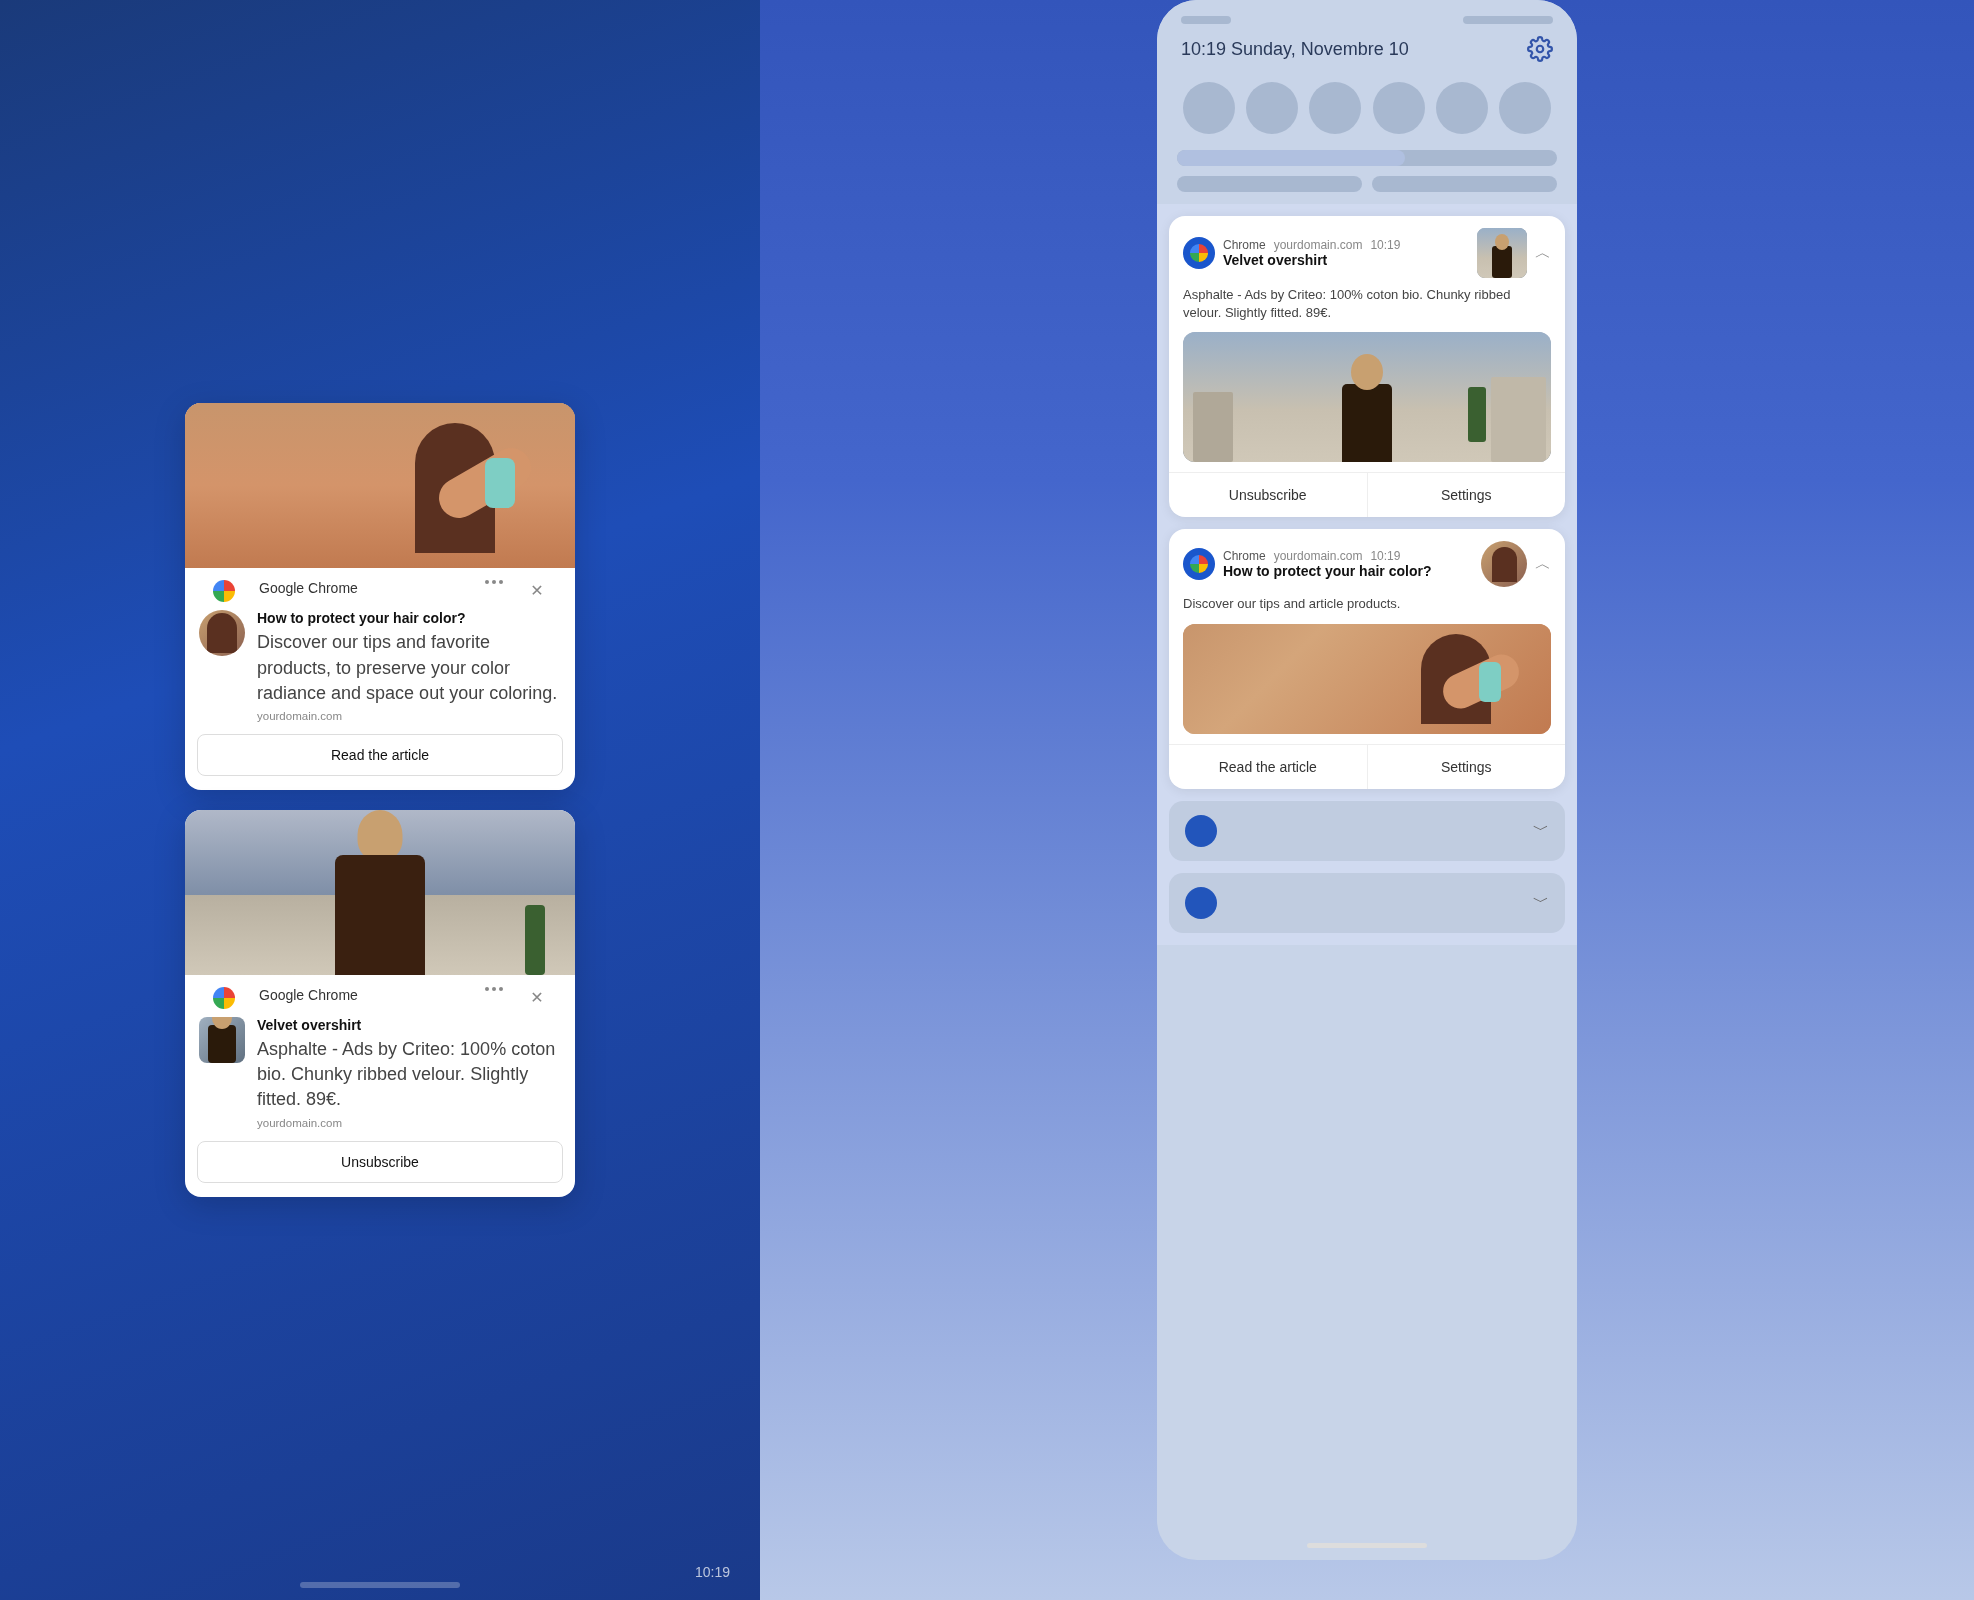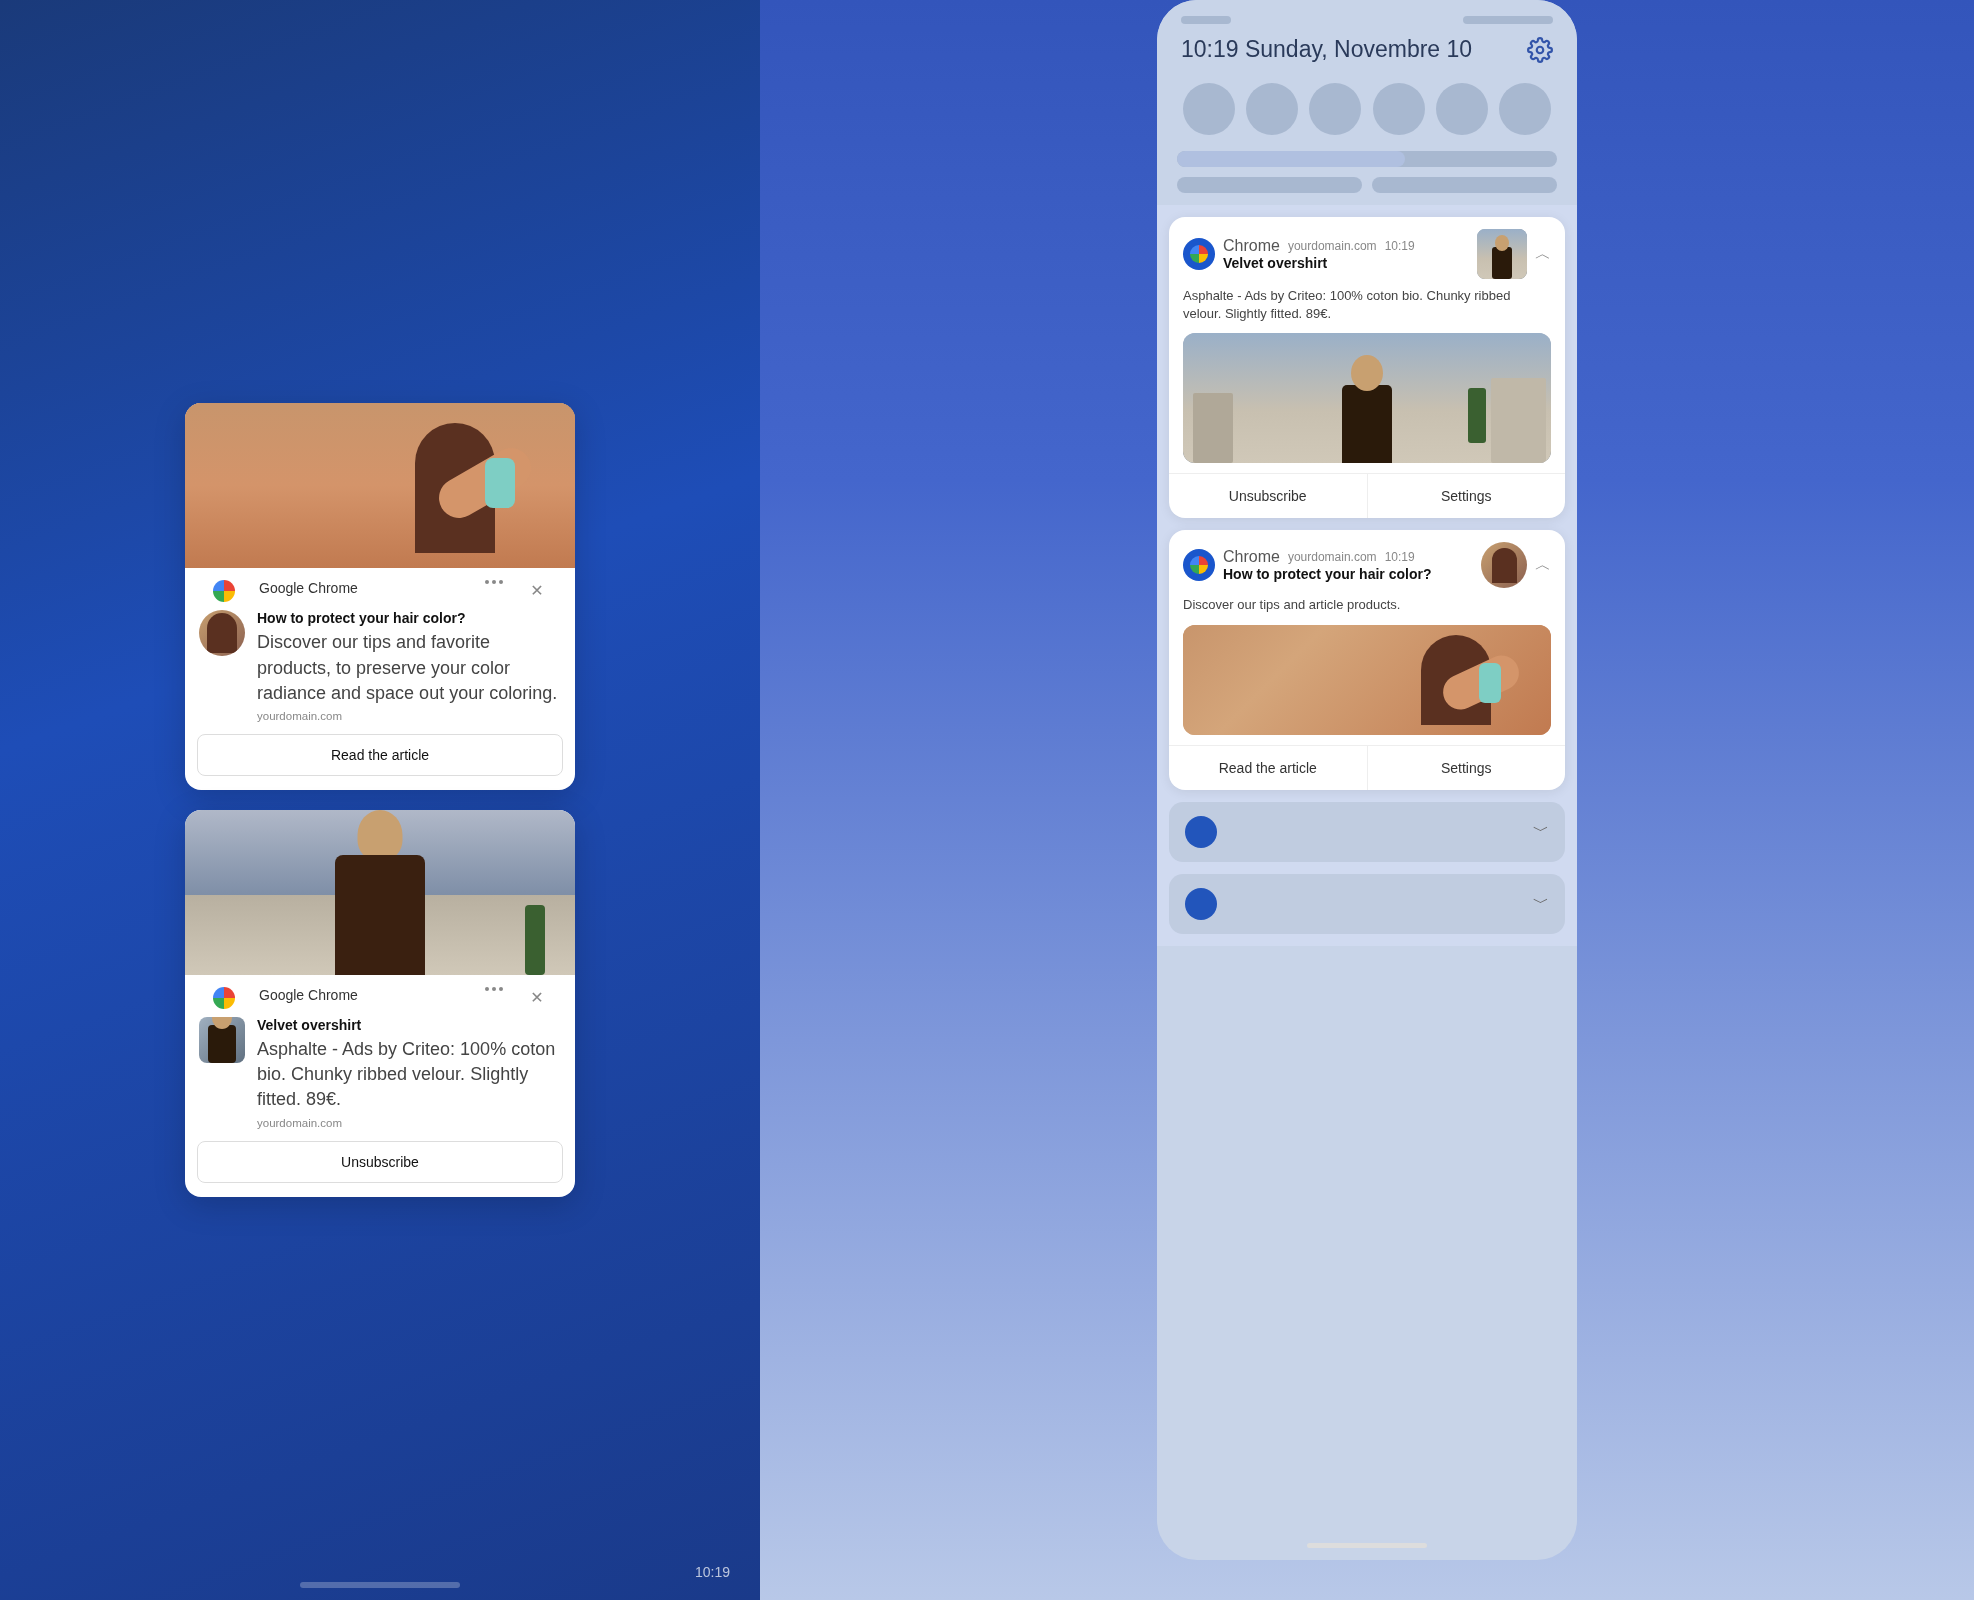--- a/index.html
+++ b/index.html
@@ -281,21 +281,21 @@
 
     
     .datetime-row {
       background: #c8d4e8;
       padding: 4px 24px 12px;
       display: flex;
       align-items: center;
       justify-content: space-between;
     }
     .datetime-text {
-      font-size: 23px;
+      font-size: 18px;
       font-weight: 500;
       color: #2a3a5a;
     }
     .gear-icon {
       width: 26px;
       height: 26px;
       color: #3355aa;
     }
 
     
@@ -387,21 +387,21 @@
       flex: 1;
       display: flex;
       flex-direction: column;
     }
     .right-notif-meta-top {
       display: flex;
       align-items: center;
       gap: 8px;
     }
     .right-notif-source {
-      font-size: 16px;
+      font-size: 12px;
       color: #555;
       font-weight: 500;
     }
     .right-notif-domain {
       font-size: 12px;
       color: #888;
     }
     .right-notif-time {
       font-size: 12px;
       color: #888;

